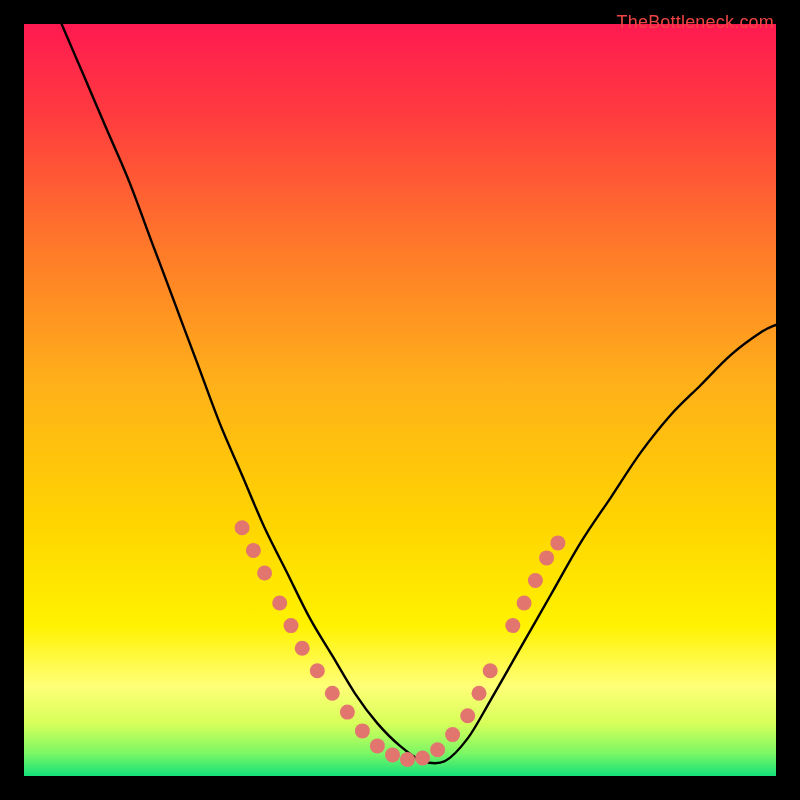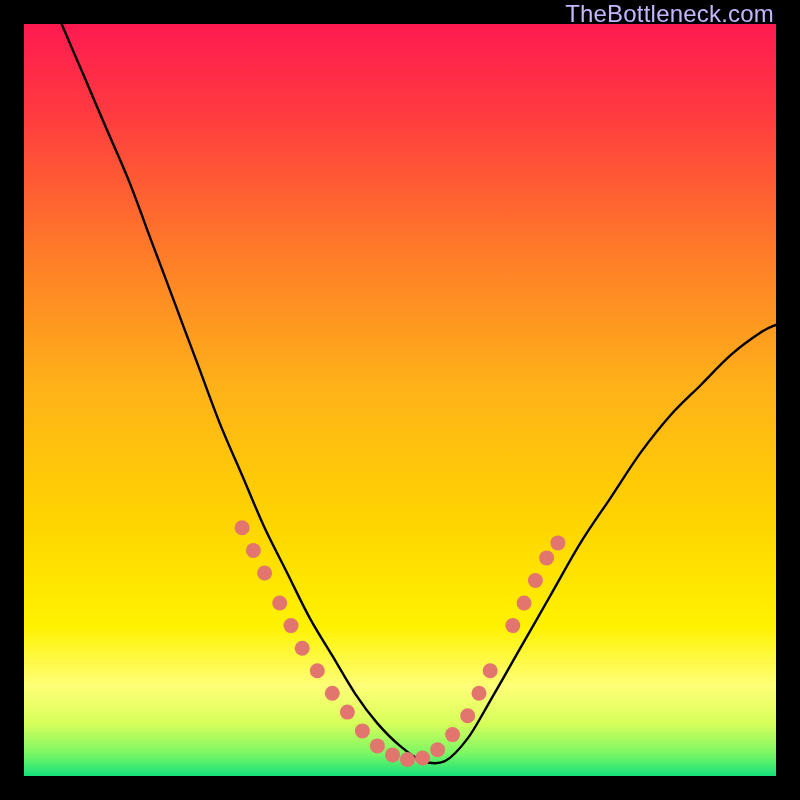--- a/index.html
+++ b/index.html
@@ -21,24 +21,24 @@
   }
   .plot-area {
     position: absolute;
     left: 0;
     top: 0;
     width: 752px;
     height: 752px;
   }
   .watermark {
     position: absolute;
-    top: 0;
+    top: 12px;
     right: 26px;
-    color: #c4b5fd;
-    font-size: 24px;
+    color: #ef4444;
+    font-size: 18px;
     font-weight: 400;
     letter-spacing: 0.2px;
   }
   svg { display: block; }
 </style>
 </head>
 <body>
 
 <div class="frame">
   <svg class="plot-area" width="752" height="752" viewBox="0 0 752 752">

